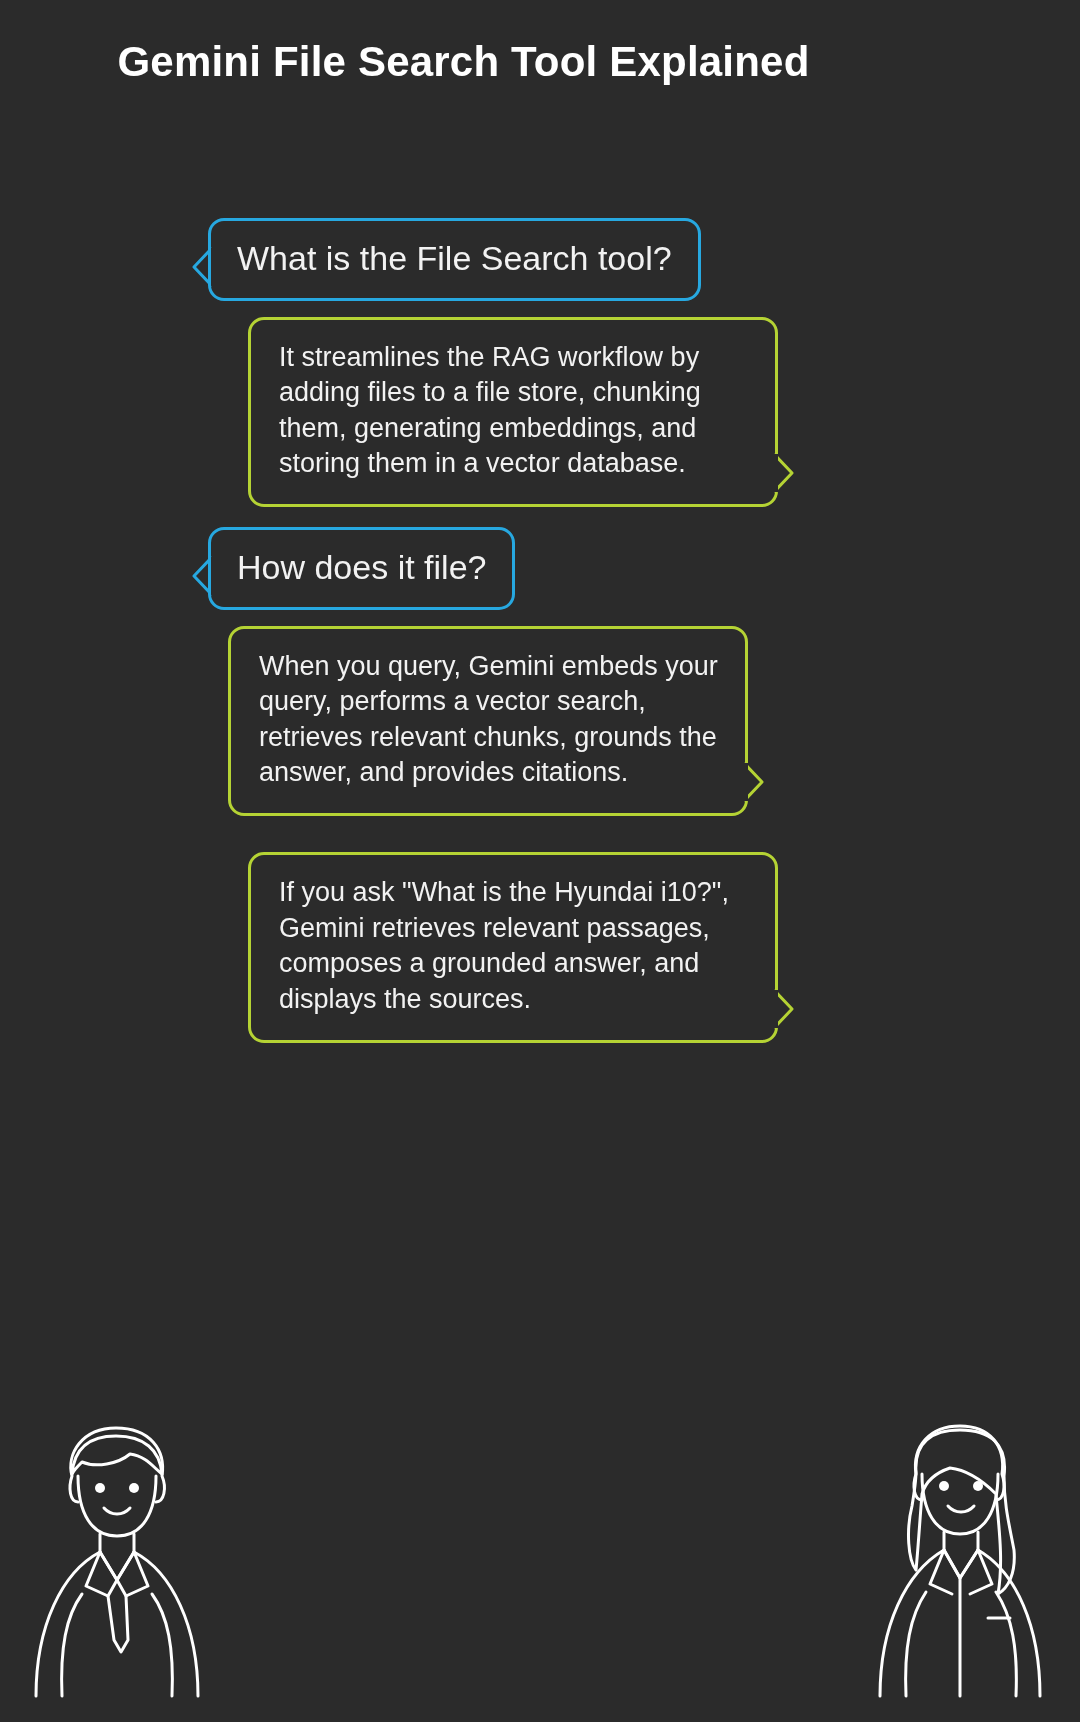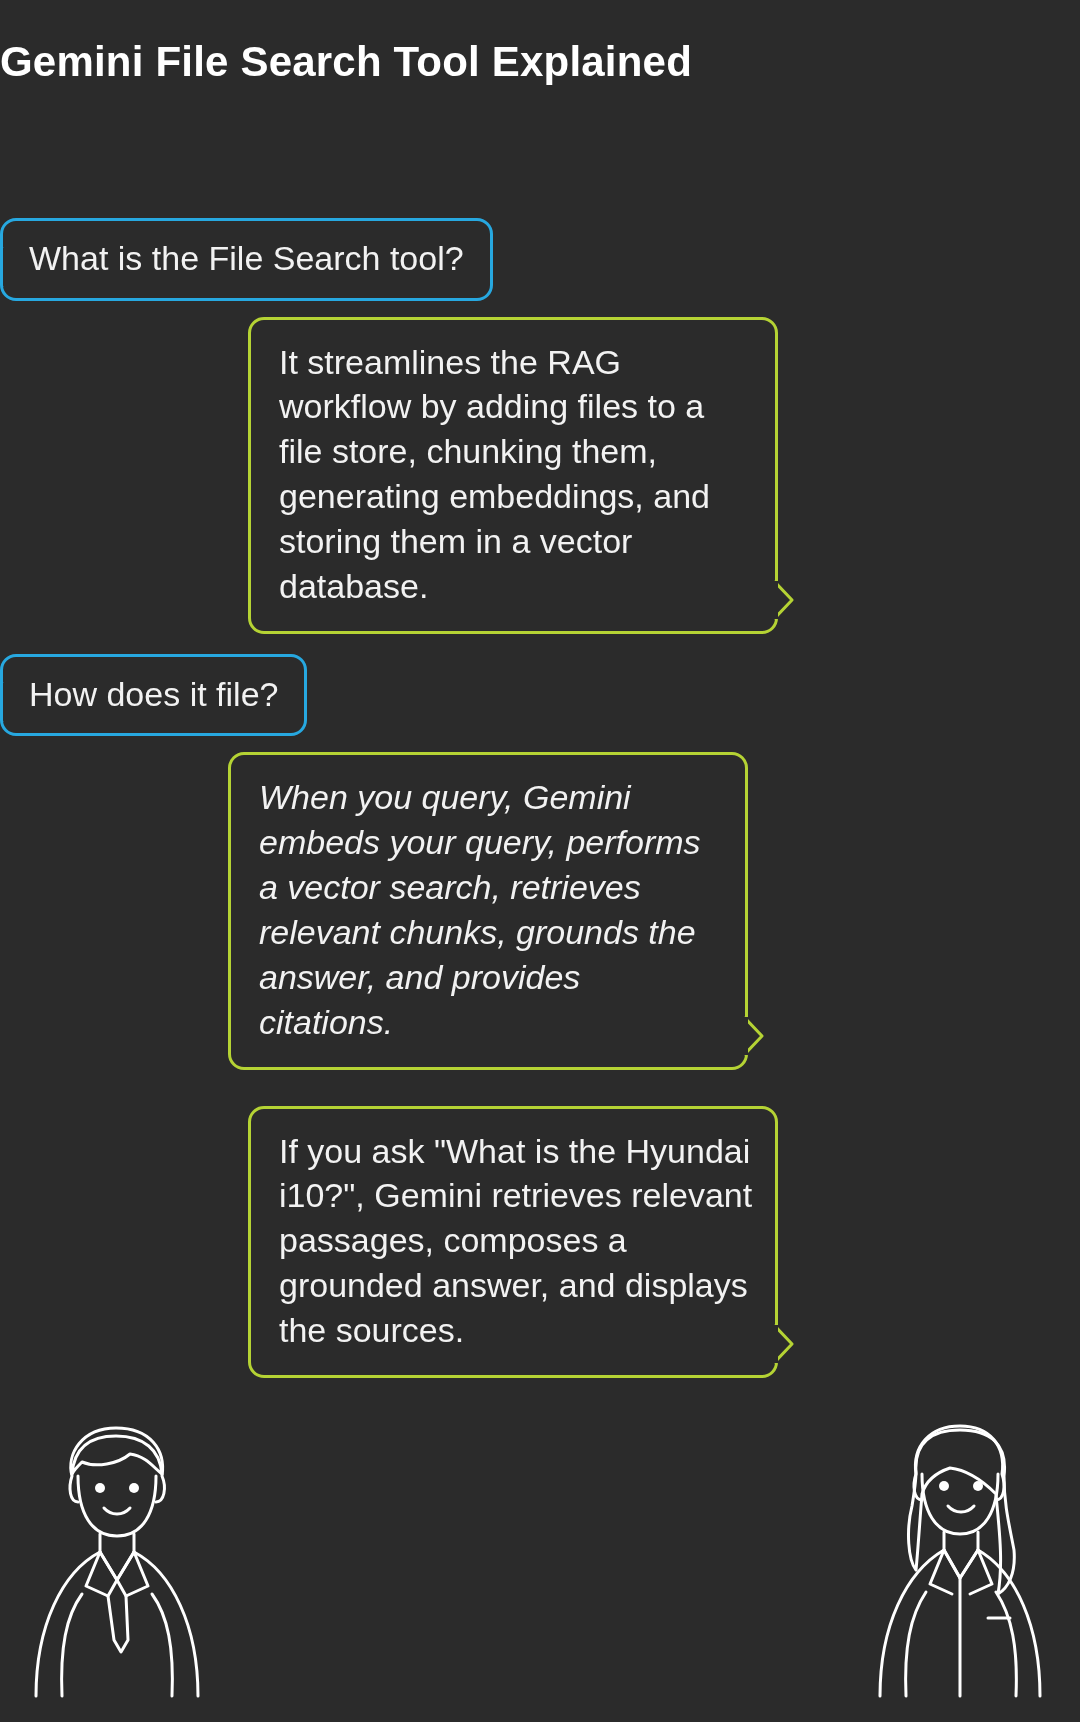--- a/index.html
+++ b/index.html
@@ -13,21 +13,21 @@
     position: relative;
     font-family: "Liberation Sans", sans-serif;
     overflow: hidden;
   }
 
   .title {
     position: absolute;
     top: 38px;
     left: 0;
     width: 927px;
-    text-align: left;
+    text-align: center;
     color: #ffffff;
     font-size: 42px;
     font-weight: bold;
     letter-spacing: 0.2px;
   }
 
   .conversation {
     position: absolute;
     top: 218px;
     left: 0;
@@ -45,20 +45,21 @@
     box-sizing: border-box;
     border-radius: 16px;
     border-width: 3px;
     border-style: solid;
     background: transparent;
     color: #f2f2f2;
   }
 
   .q-wrap {
     position: relative;
+    margin-left: 208px;
     display: inline-block;
     text-decoration: underline;
   }
   .q-bubble {
     border-color: #27a8e0;
     padding: 16px 26px 18px 26px;
     font-size: 34px;
     line-height: 1.25;
     display: inline-block;
     max-width: 640px;
@@ -75,21 +76,21 @@
 
   
   .a-wrap {
     position: relative;
     margin-left: 248px;
     display: inline-block;
   }
   .a-bubble {
     border-color: #b5d334;
     padding: 20px 22px 22px 28px;
-    font-size: 34px;
+    font-size: 27px;
     line-height: 1.32;
     display: inline-block;
     width: 530px;
   }
   .a-tail {
     position: absolute;
     right: -18px;
     bottom: 14px;
     width: 22px;
     height: 40px;
@@ -151,21 +152,21 @@
           <rect x="18" y="1" width="6" height="38" fill="#2b2b2b"></rect>
         </svg>
       </div>
       <div class="bubble q-bubble">How does it file?</div>
     </div>
   </div>
 
   <div class="spacer-sm"></div>
 
   <div class="row">
-    <div class="a-wrap" style="margin-left:228px;font-style:italic;">
+    <div class="a-wrap" style="margin-left:228px;">
       <div class="bubble a-bubble" style="width:520px;">When you query, Gemini embeds your query, performs a vector search, retrieves relevant chunks, grounds the answer, and provides citations.</div>
       <div class="a-tail">
         <svg width="22" height="40" viewBox="0 0 22 40">
           <path d="M1 2 L18 20 L1 38" fill="#2b2b2b" stroke="#b5d334" stroke-width="3" stroke-linejoin="round" stroke-linecap="round"></path>
           <rect x="-2" y="1" width="6" height="38" fill="#2b2b2b"></rect>
         </svg>
       </div>
     </div>
   </div>
 

